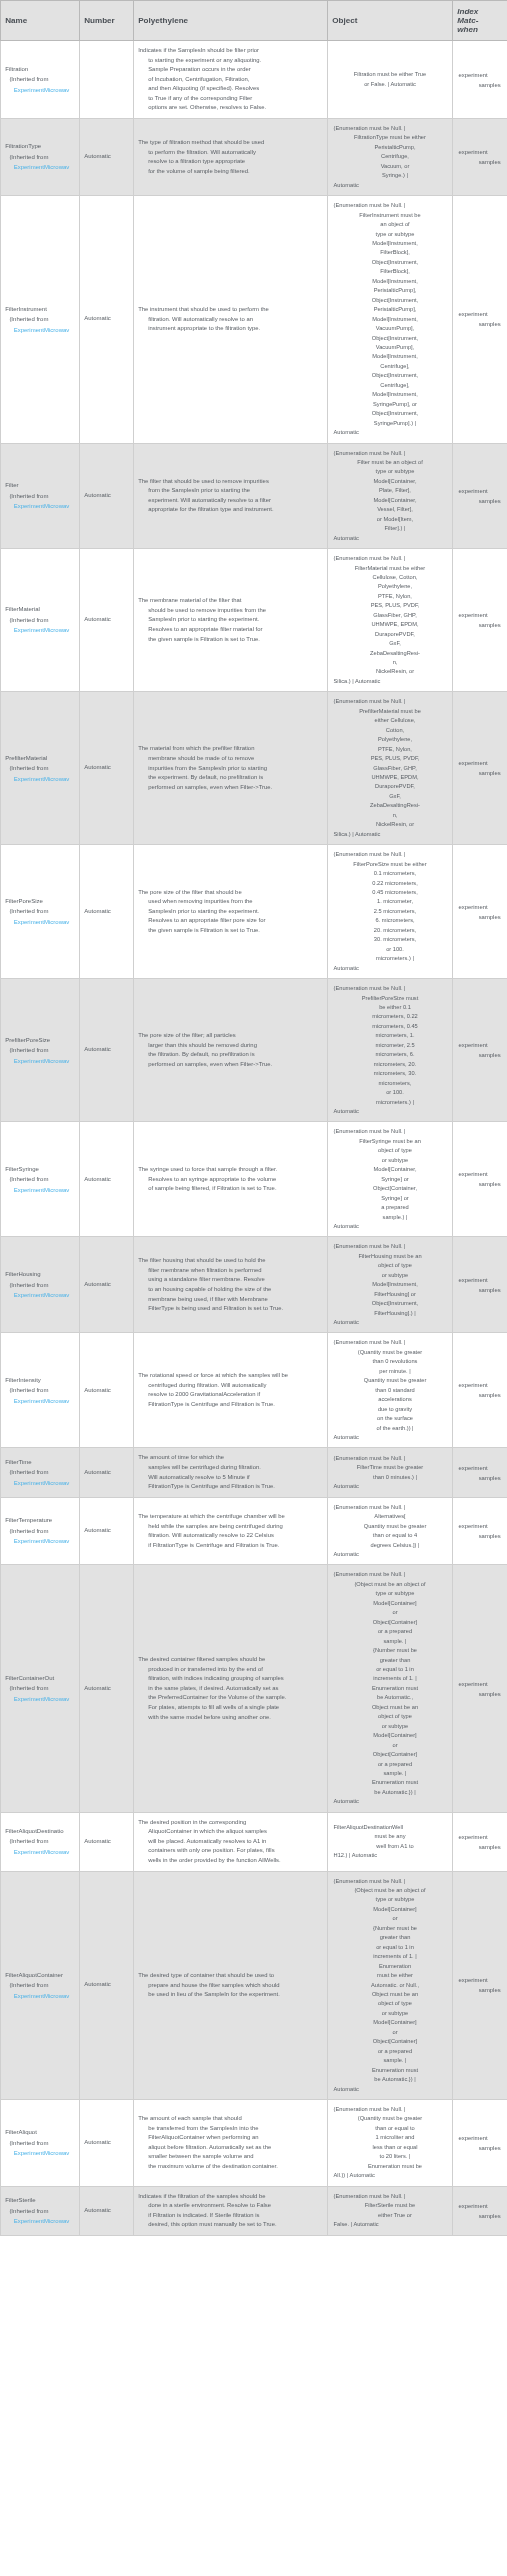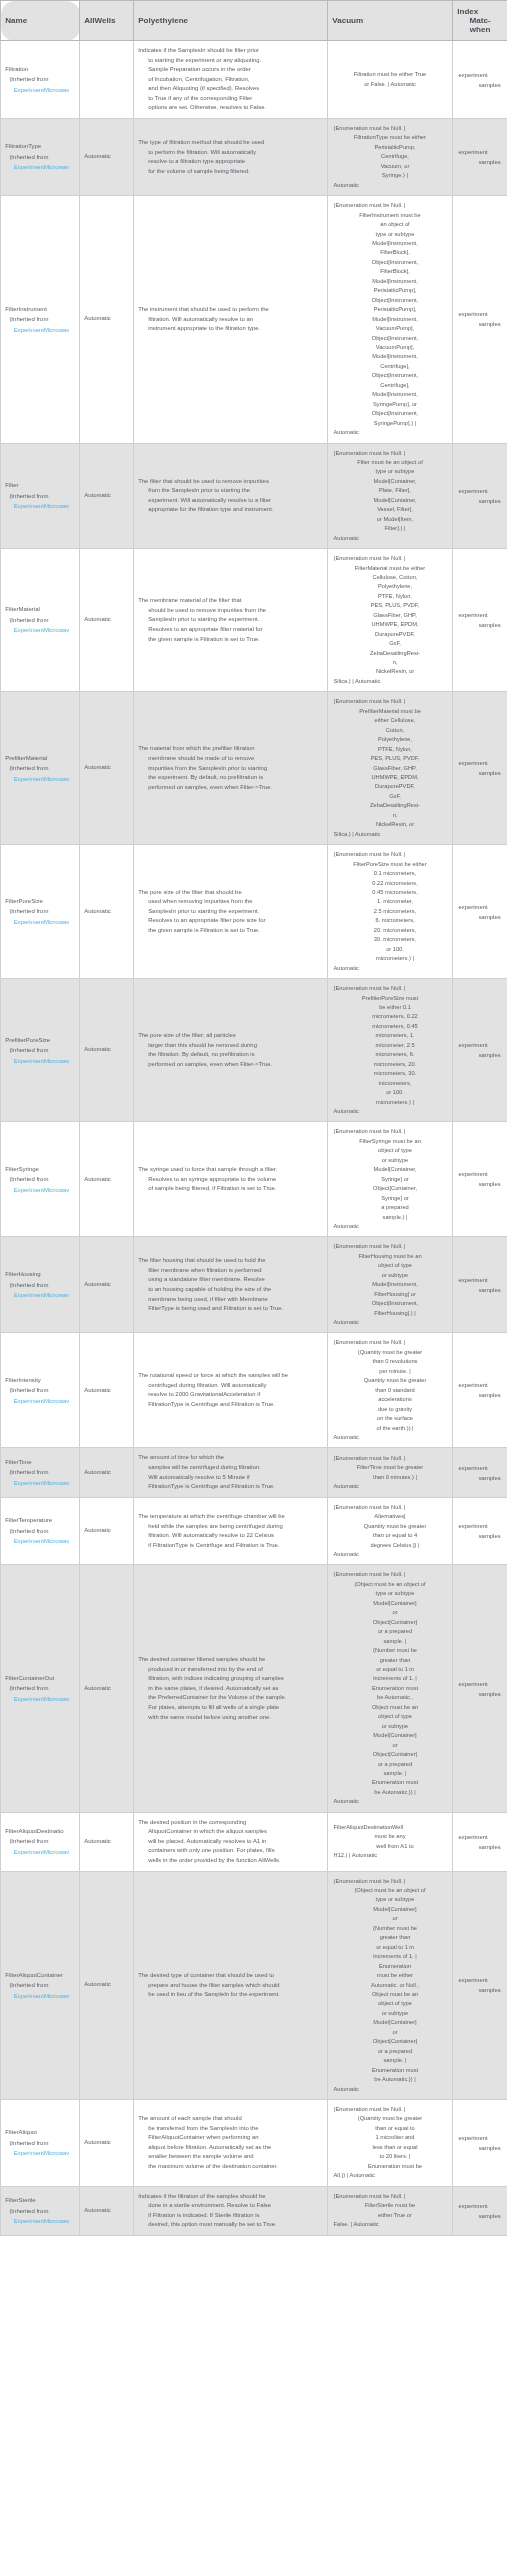--- a/index.html
+++ b/index.html
@@ -31,27 +31,28 @@
     border-left: none;
     color: #4a4f55;
     font-size: 8.1px;
     font-weight: bold;
     text-align: left;
     vertical-align: middle;
     padding: 5.7px 4.2px 6.4px 4.2px;
     height: 32.5px;
     box-sizing: border-box;
   }
-  thead th:first-child { border-left: 0.7px solid #b9b9b9; border-radius: 14px; }
+  thead th:first-child { border-left: 0.7px solid #b9b9b9; }
   thead th.th-index {
     text-align: right;
     padding-right: 4px;
+    font-style: italic;
   }
   thead th.th-index .idx-l1 { display:block; text-align:left; }
-  thead th.th-index .idx-l2 { display:block; text-align:center; }
+  thead th.th-index .idx-l2 { display:block; text-align:left; }
 
   tbody td {
     border: 0.7px solid #cfcfcf;
     border-left: none;
     vertical-align: middle;
     font-size: 5.9px;
     line-height: 1.62;
     padding: 5px 4.2px;
     box-sizing: border-box;
     word-wrap: break-word;
@@ -111,23 +112,23 @@
   <colgroup>
     <col class="c-name">
     <col class="c-default">
     <col class="c-desc">
     <col class="c-pattern">
     <col class="c-index">
   </colgroup>
   <thead>
     <tr>
       <th>Name</th>
-      <th>AllWells</th>
+      <th>Number</th>
       <th>Polyethylene</th>
-      <th>Vacuum</th>
+      <th>Object</th>
       <th class="th-index">
         <span class="idx-l1">Index</span>
         <span class="idx-l2">Matc-</span>
         <span class="idx-l2">when</span>
       </th>
     </tr>
   </thead>
   <tbody id="tbody">
       <tr class="odd">
         <td class="td-name">

